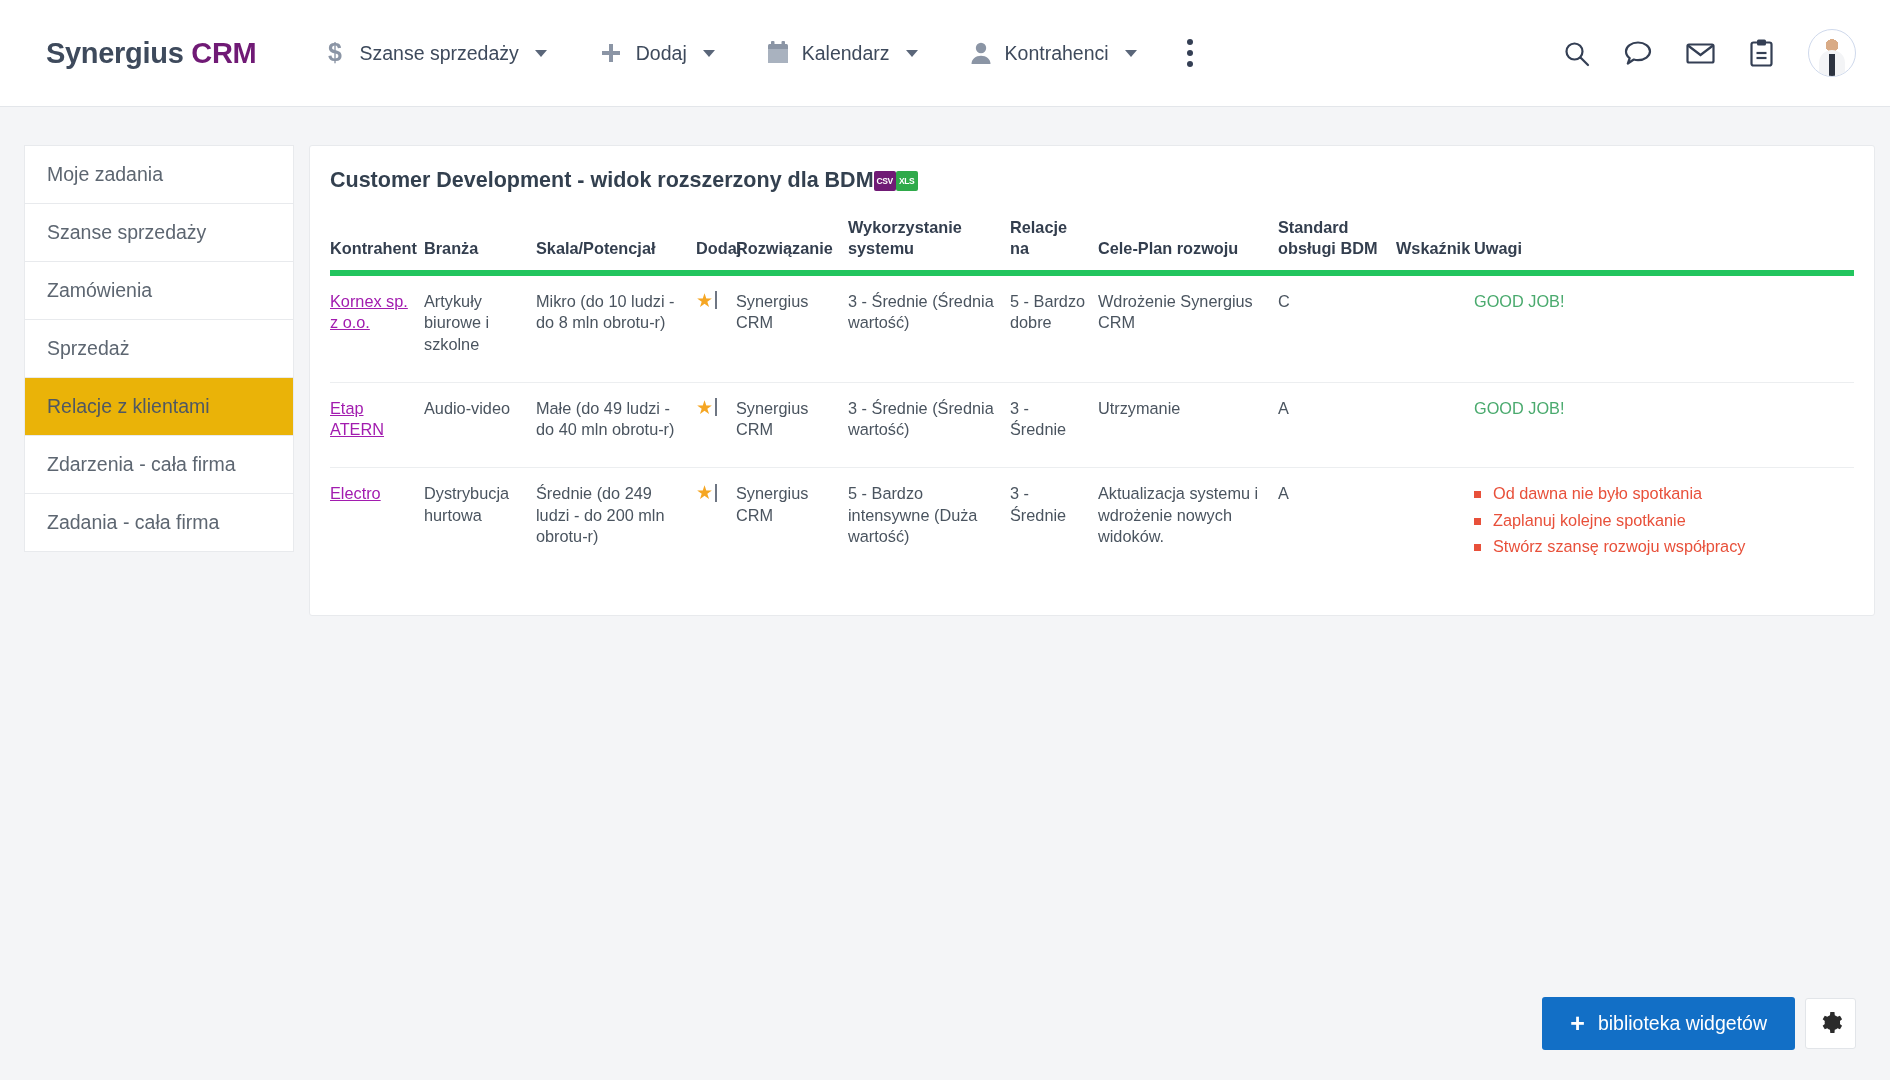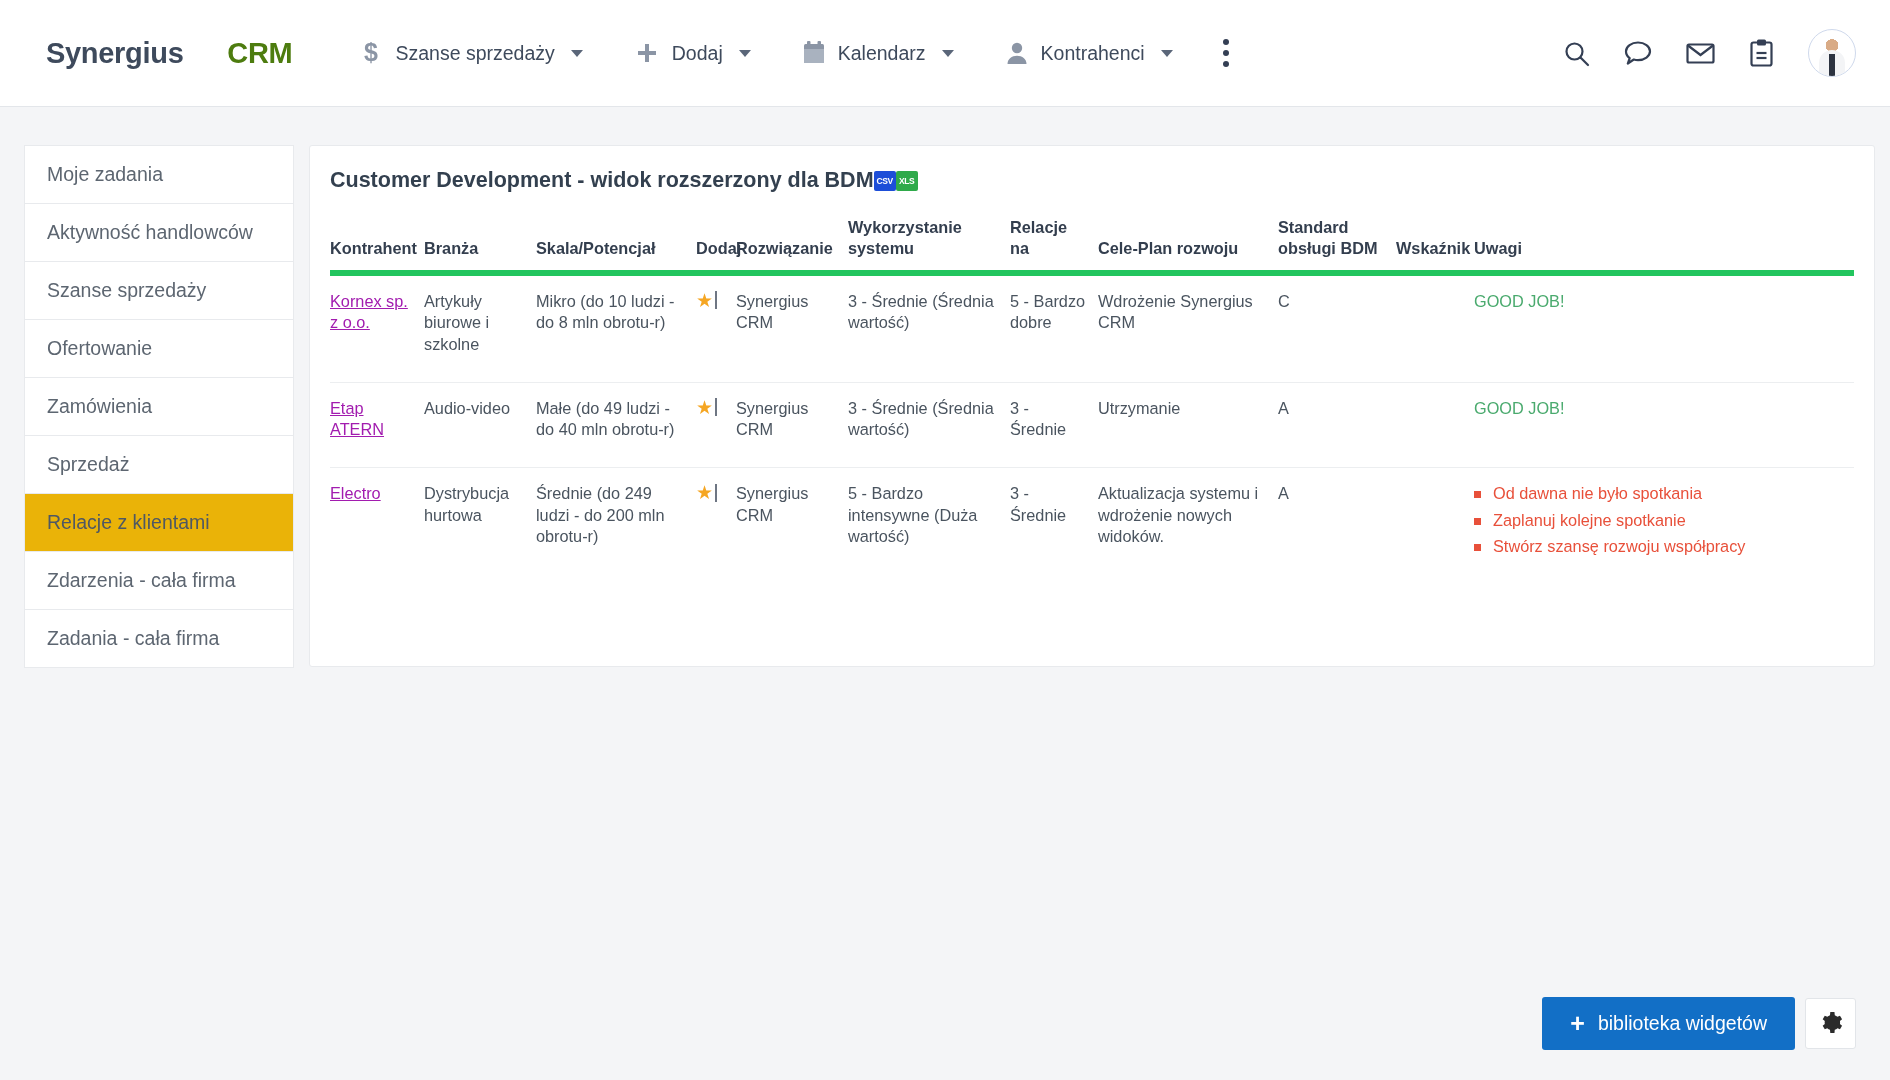--- a/index.html
+++ b/index.html
@@ -23,21 +23,21 @@
     position: relative;
   }
   .brand {
     font-size: 29px;
     font-weight: bold;
     letter-spacing: -0.3px;
     white-space: nowrap;
     margin-right: 42px;
   }
   .brand .b1 { color: #3e4a5c; }
-  .brand .b2 { color: #4d7c0f; margin-left: 36px; }
+  .brand .b2 { color: #701a75; }
 
   .navgroup { display: flex; align-items: center; }
 
   .navitem {
     display: flex;
     align-items: center;
     gap: 13px;
     padding: 0 26px;
     cursor: pointer;
     white-space: nowrap;
@@ -153,21 +153,21 @@
     border-radius: 2px;
     font-size: 8.5px;
     font-weight: bold;
     color: #ffffff;
     display: flex;
     align-items: center;
     justify-content: center;
     cursor: pointer;
     letter-spacing: -0.4px;
   }
-  .xicon.csv { background: #1d4ed8; }
+  .xicon.csv { background: #701a75; }
   .xicon.xls { background: #2faa4a; }
 
   
   table { border-collapse: collapse; width: 100%; table-layout: fixed; }
   th {
     text-align: left;
     vertical-align: bottom;
     font-size: 16.3px;
     font-weight: bold;
     color: #333e4e;
@@ -355,27 +355,21 @@
   </div>
 </div>
 
 <div class="page">
 
   <div class="sidebar">
     <div class="side-item">
         <span>Moje zadania</span>
       </div>
     <div class="side-item">
-        <span>Aktywność handlowców</span>
-      </div>
-    <div class="side-item">
         <span>Szanse sprzedaży</span>
-      </div>
-    <div class="side-item">
-        <span>Ofertowanie</span>
       </div>
     <div class="side-item">
         <span>Zamówienia</span>
       </div>
     <div class="side-item">
         <span>Sprzedaż</span>
       </div>
     <div class="side-item active">
         <span>Relacje z klientami</span>
       </div>

